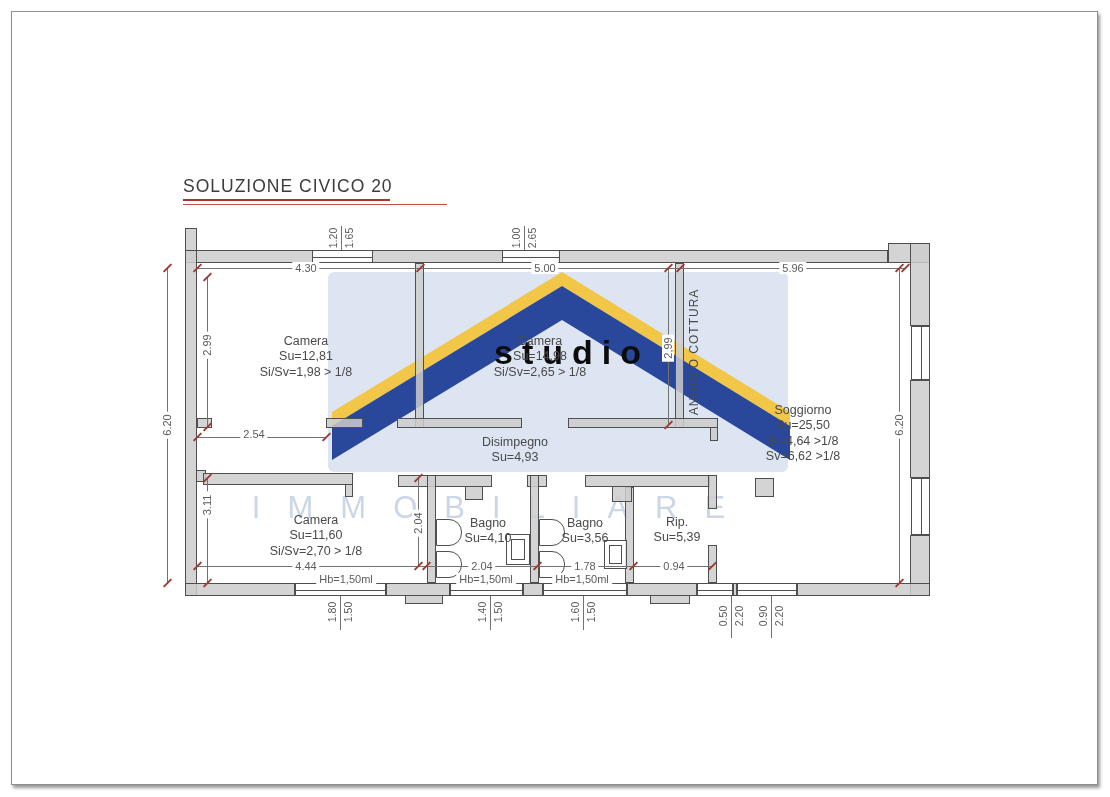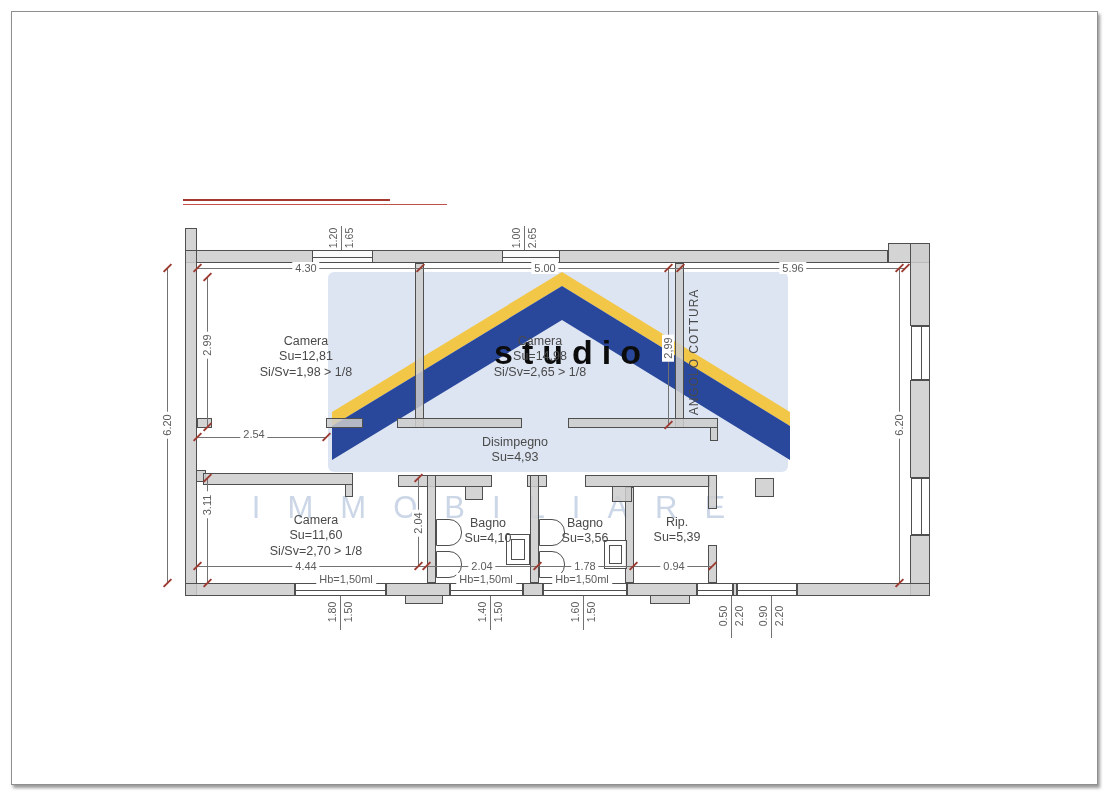--- a/index.html
+++ b/index.html
@@ -42,20 +42,21 @@
   <svg class="layer" width="1110" height="797" viewBox="0 0 1110 797">
     <polygon points="332,412 562,272 790,412 790,426 562,286 332,426" fill="#f2c43d"></polygon>
     <polygon points="332,426 562,286 790,426 790,460 562,320 332,460" fill="#1e3f97"></polygon>
   </svg>
   <div class="wm-studio">studio</div>
   <div class="wm-imm">IMMOBILIARE</div>
 </div>
 
 <div class="layer">
 
+  <div class="title">SOLUZIONE CIVICO 20</div>
   <div class="rule1"></div>
   <div class="rule2"></div>
 
   <div class="w" style="left:185px;top:250px;width:703px;height:13px"></div>
   <div class="w" style="left:888px;top:243px;width:42px;height:20px"></div>
   <div class="w" style="left:185px;top:228px;width:12px;height:23px"></div>
   <div class="w" style="left:185px;top:250px;width:12px;height:346px"></div>
   <div class="w" style="left:196px;top:470px;width:10px;height:12px"></div>
   <div class="w" style="left:910px;top:243px;width:20px;height:83px"></div>
   <div class="w" style="left:910px;top:380px;width:20px;height:98px"></div>
@@ -186,20 +187,26 @@
     <div>Camera</div>
     <div>Su=12,81</div>
     <div>Si/Sv=1,98 &gt; 1/8</div>
   </div>
   <div class="room" style="left:540px;top:357px">
     <div>Camera</div>
     <div>Su=14,98</div>
     <div>Si/Sv=2,65 &gt; 1/8</div>
   </div>
   <div class="roomv" style="left:694px;top:352px">ANGOLO COTTURA</div>
+  <div class="room" style="left:803px;top:433px">
+    <div>Soggiorno</div>
+    <div>Su=25,50</div>
+    <div>Si=4,64 &gt;1/8</div>
+    <div>Sv=6,62 &gt;1/8</div>
+  </div>
   <div class="room" style="left:515px;top:450px">
     <div>Disimpegno</div>
     <div>Su=4,93</div>
   </div>
   <div class="room" style="left:316px;top:536px">
     <div>Camera</div>
     <div>Su=11,60</div>
     <div>Si/Sv=2,70 &gt; 1/8</div>
   </div>
   <div class="room" style="left:488px;top:531px">

